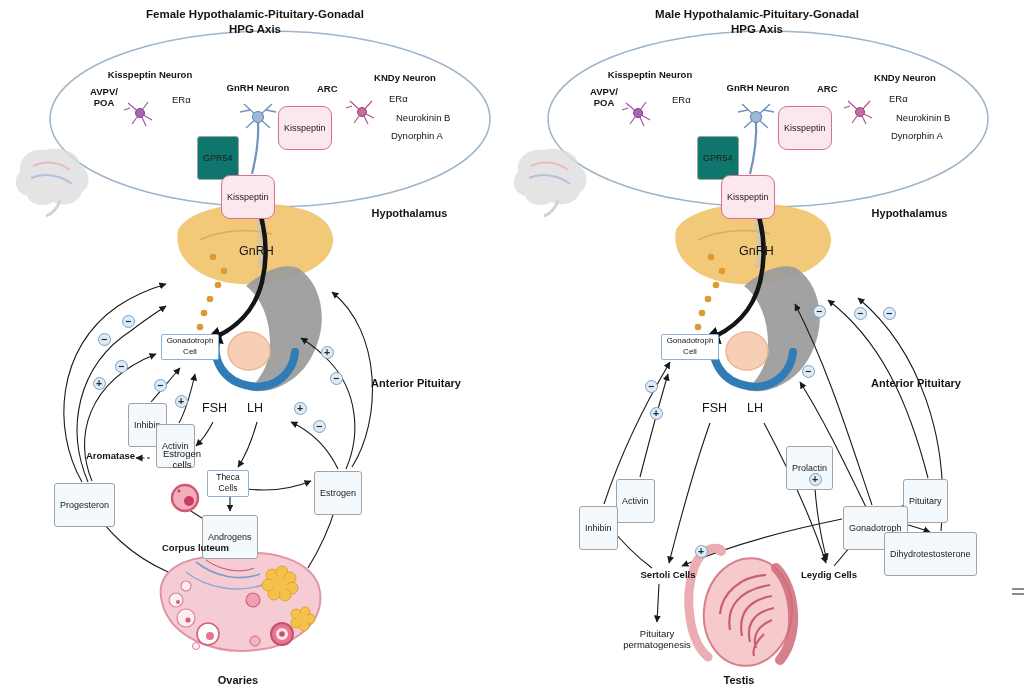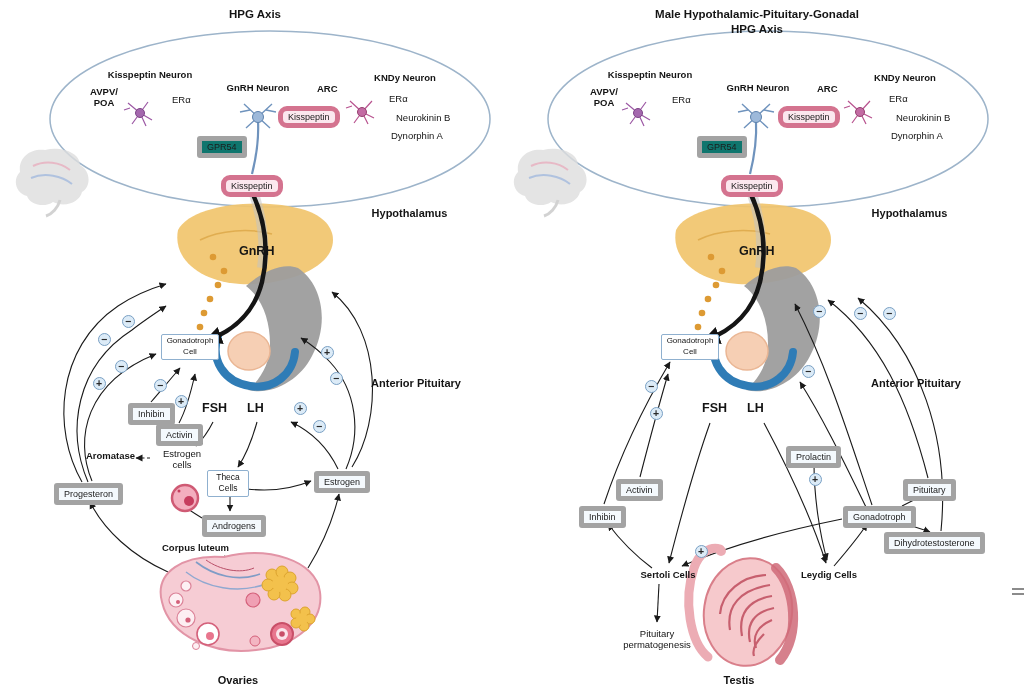--- a/index.html
+++ b/index.html
@@ -2,25 +2,25 @@
 <html><head>
 <meta charset="utf-8">
 <style>
   *{margin:0;padding:0;box-sizing:border-box}
   body{font-family:"Liberation Sans",sans-serif;background:#fff;color:#141414}
   .canvas{position:relative;width:1024px;height:696px;background:#fff;overflow:hidden}
   .abs{position:absolute}
   svg.layer{position:absolute;left:0;top:0;pointer-events:none}
   .t{font-size:11.5px;font-weight:700;text-align:center;line-height:1.3}
   .big{font-size:11px;font-weight:700}
-  .hormone{font-size:12.5px;font-weight:700}
+  .hormone{font-size:12.5px;font-weight:400}
   .lbl{font-size:9.5px;line-height:1.18}
   .bold{font-weight:700}
   .ctr{text-align:center}
-  .badge{display:inline-block;font-size:9px;background:#f4f9fd;border:5px solid #a3a3a3;border-radius:3px;padding:1px 5px;white-space:nowrap;color:#1c1c1c}
+  .badge{display:inline-block;font-size:9px;background:#f4f9fd;border:1px solid #a3a3a3;border-radius:3px;padding:16px 5px;white-space:nowrap;color:#1c1c1c}
   .pink{background:#fbe7ee;border-color:#d4738f;border-radius:9px}
   .blue{background:#0f766e}
   .boxw{font-size:8px;text-align:center;background:#fff;border:1px solid #8fb0cf;border-radius:2px;padding:1px 3px;line-height:1.35}
   .pm{width:13px;height:13px;border-radius:50%;background:#dcebf7;border:1px solid #79a0c4;font-size:10.5px;font-weight:700;line-height:11px;text-align:center;color:#2a2a2a}
 </style>
 </head>
 <body>
 
 <div class="canvas">
 
@@ -182,20 +182,21 @@
       <path d="M764,634 C756,642 752,650 754,656"></path>
     </g>
   </g>
 
   <g stroke="#666" stroke-width="1.5">
     <path d="M1012,589 L1024,589 M1012,594 L1024,594"></path>
   </g>
 </svg>
 
 <div class="abs t" style="left:115px;top:7px;width:280px">
+  <div>Female Hypothalamic-Pituitary-Gonadal</div>
   <div>HPG Axis</div>
 </div>
 
 <div class="abs lbl bold ctr" style="left:95px;top:69px;width:110px">Kisspeptin Neuron</div>
 <div class="abs lbl bold ctr" style="left:80px;top:86px;width:48px">
   <div>AVPV/</div>
   <div>POA</div>
 </div>
 <div class="abs lbl" style="left:172px;top:94px">ERα</div>
 <div class="abs lbl bold ctr" style="left:216px;top:82px;width:84px">GnRH Neuron</div>

